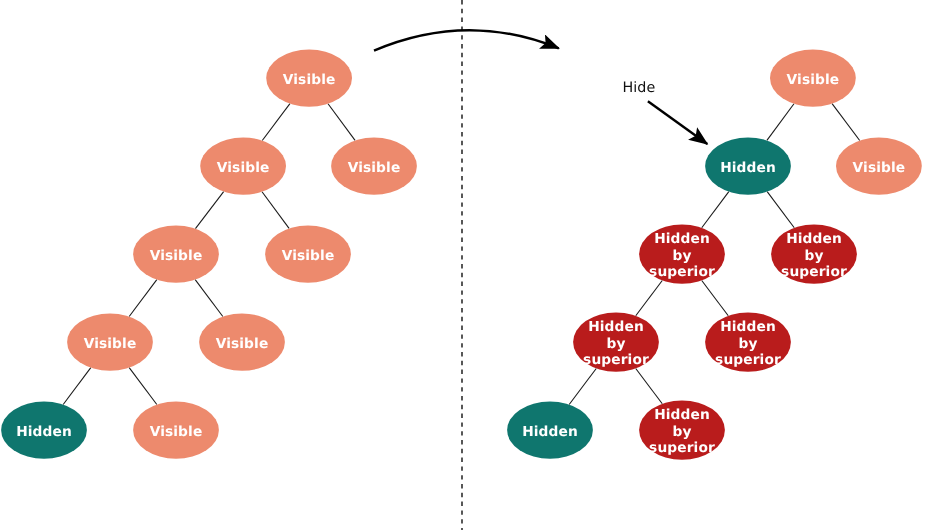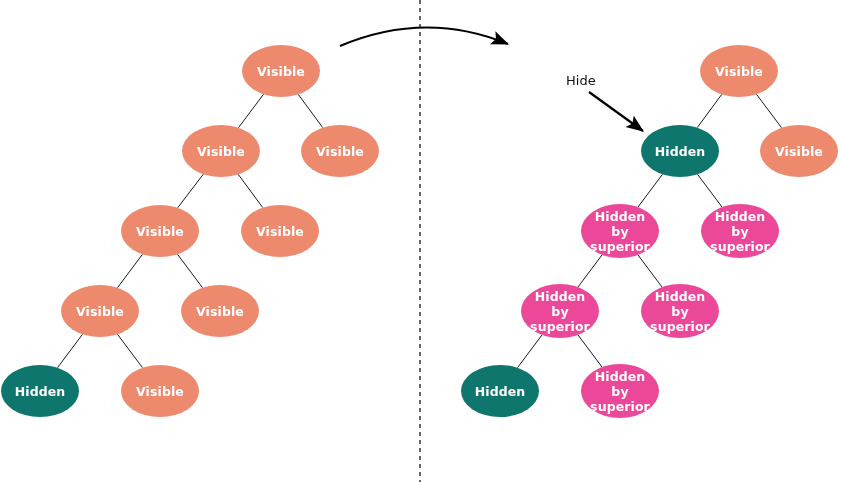--- a/index.html
+++ b/index.html
@@ -38,21 +38,21 @@
     font-weight: bold;
     font-size: 12.5px;
     line-height: 15px;
     letter-spacing: 0.1px;
     box-sizing: border-box;
     padding: 0 4px;
     user-select: none;
   }
   .node.visible-node   { background: #ed8a6d; }
   .node.hidden-node    { background: #0f766e; }
-  .node.superior-node  { background: #ec4899; }
+  .node.superior-node  { background: #b91c1c; }
 
   .hide-label {
     position: absolute;
     font-size: 13px;
     font-weight: normal;
     color: #111111;
     white-space: nowrap;
     user-select: none;
   }
 </style>

